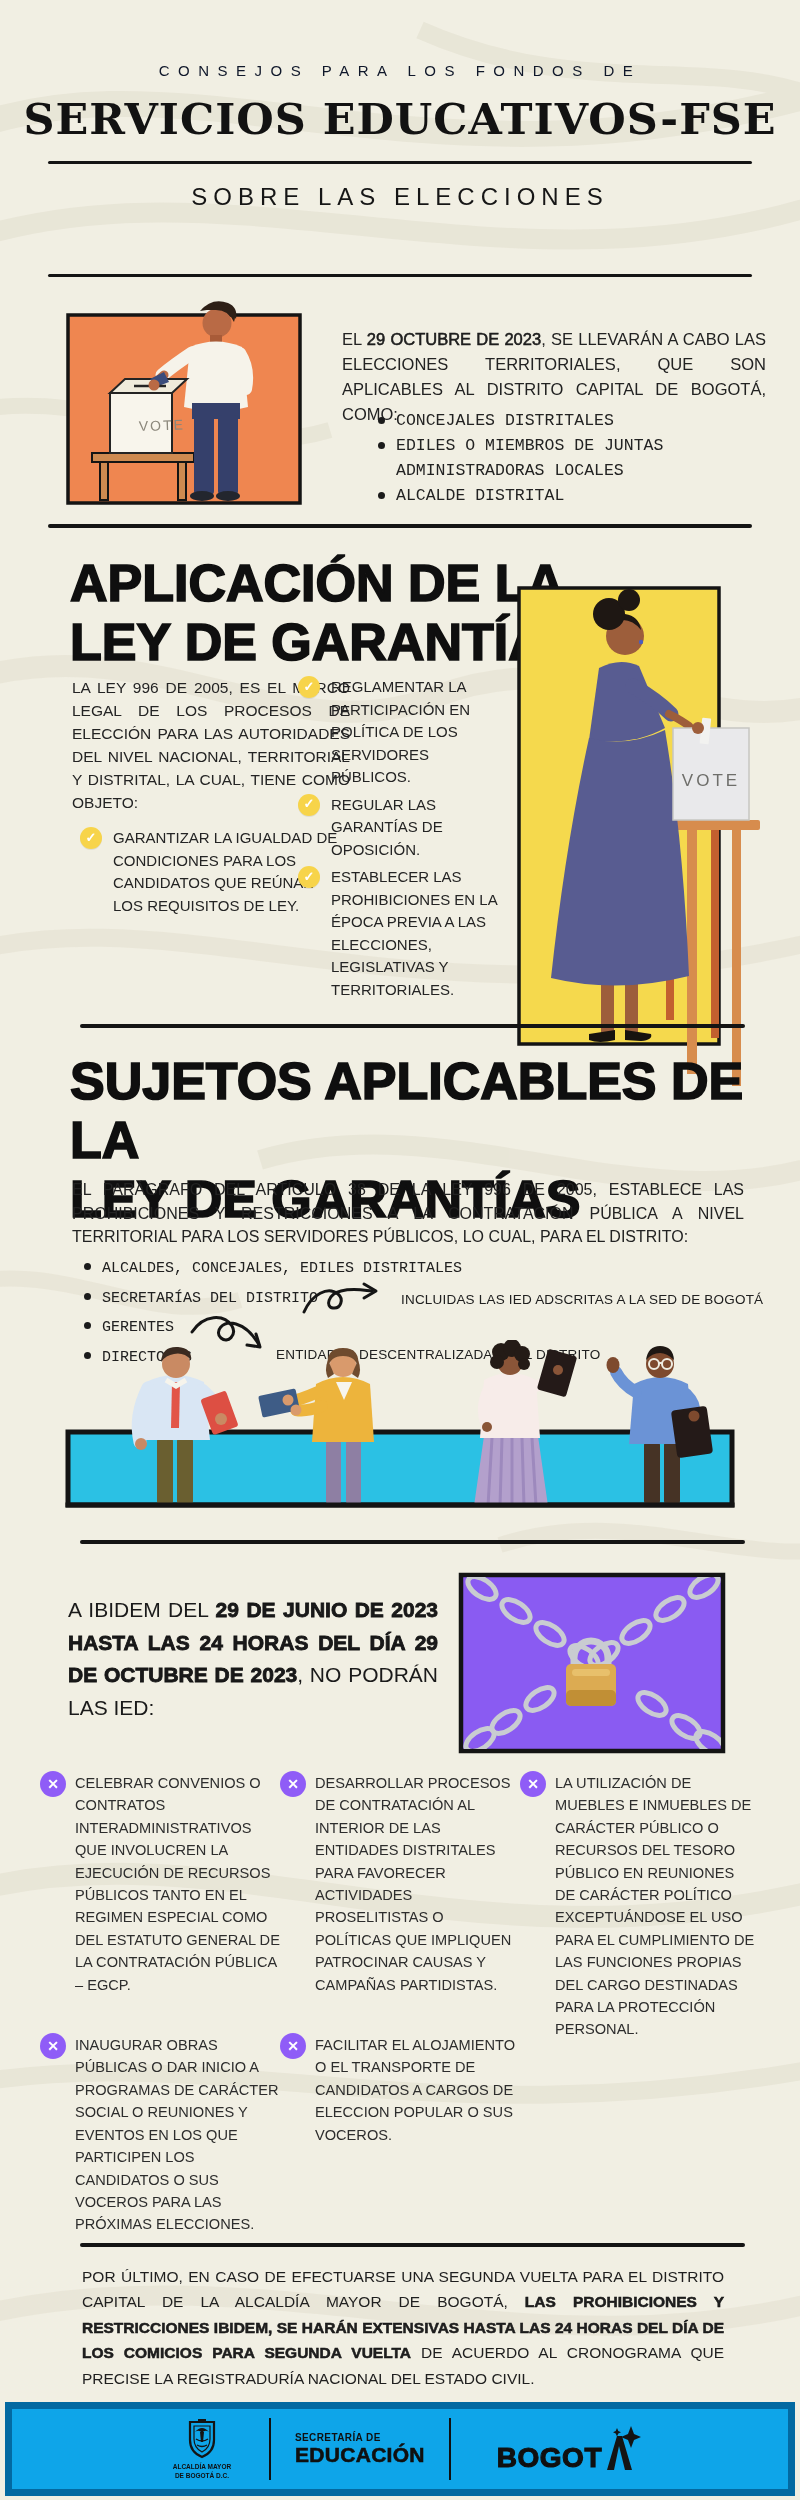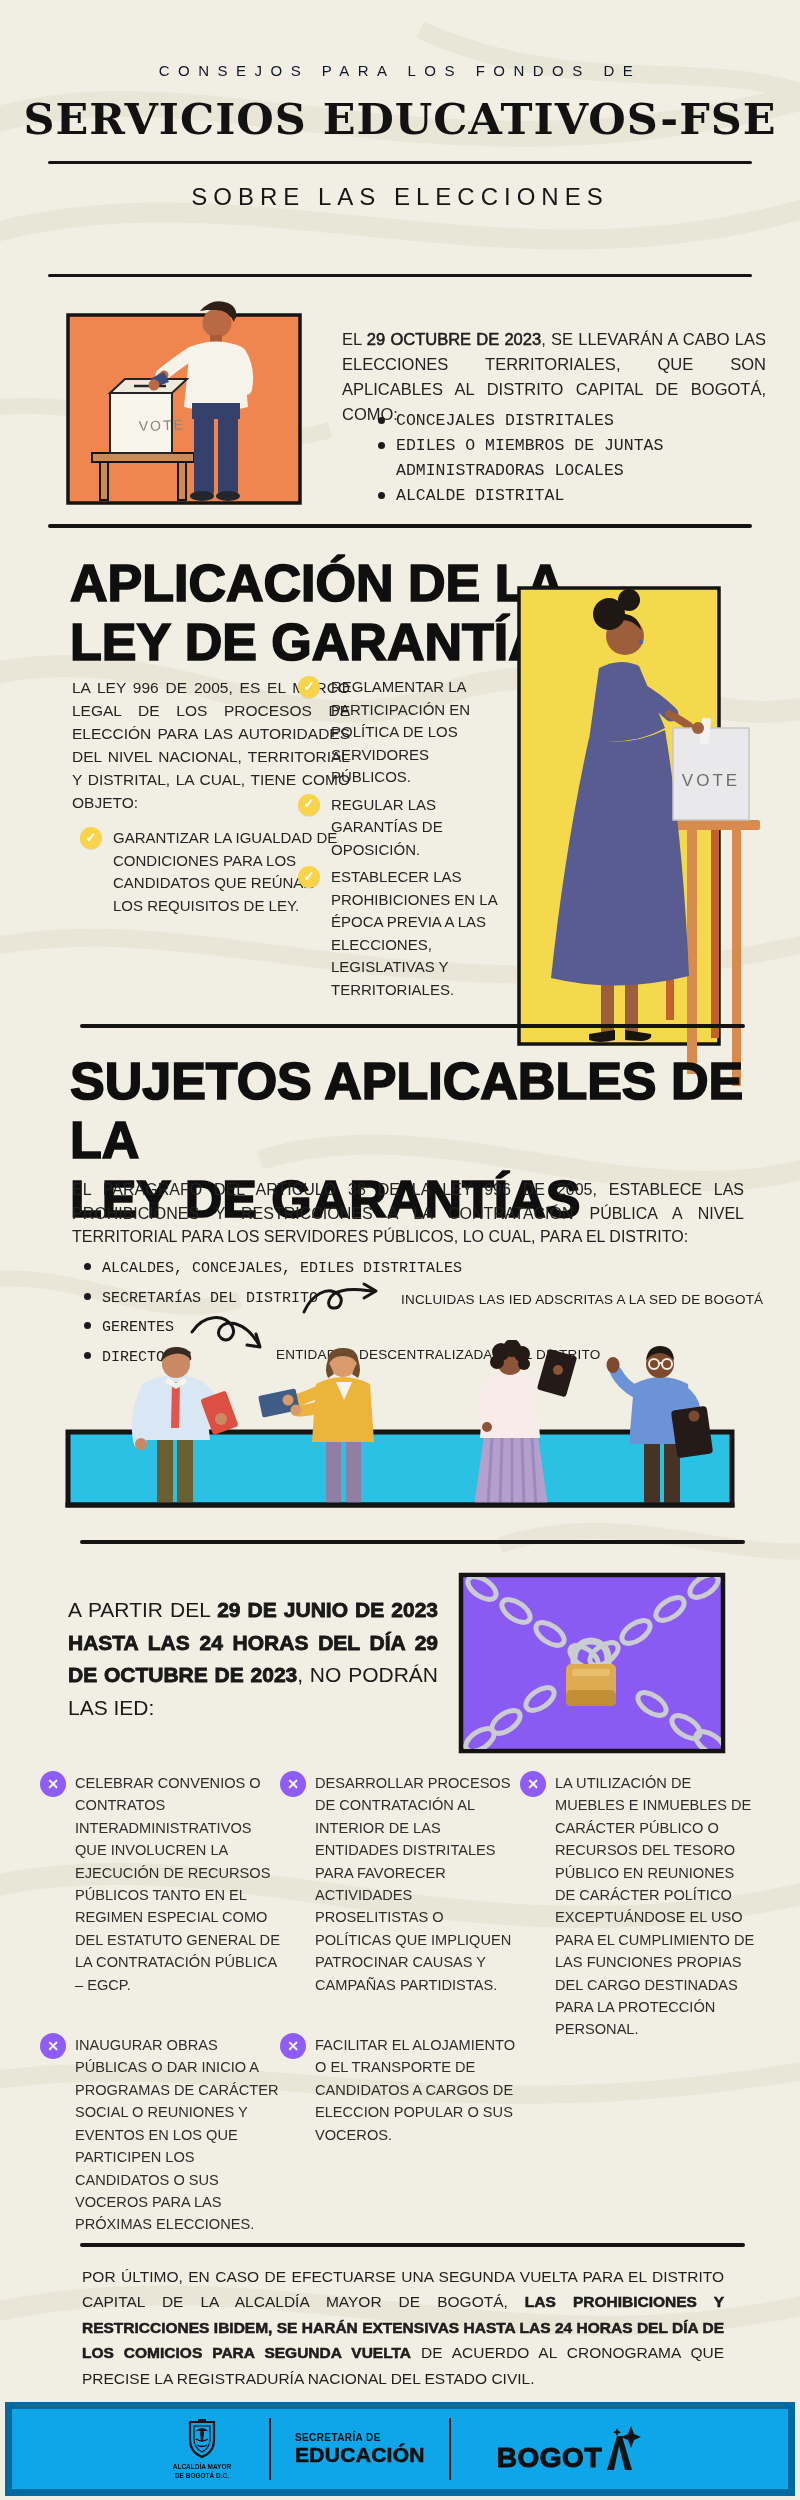--- a/index.html
+++ b/index.html
@@ -262,21 +262,21 @@
       <path d="M586,20 Q588,6 600,6 Q613,6 614,20 Q607,13 600,13 Q592,13 586,20 Z" fill="#1E1713"></path>
       <circle cx="594" cy="24" r="5" fill="none" stroke="#EFEDE2" stroke-width="2"></circle>
       <circle cx="607" cy="24" r="5" fill="none" stroke="#EFEDE2" stroke-width="2"></circle>
       <line x1="599" y1="23" x2="602" y2="23" stroke="#EFEDE2" stroke-width="2"></line>
     </g>
     <rect x="5.5" y="162.5" width="669" height="5" fill="#141414"></rect>
   </svg>
 
   <div class="abs z divider" style="left:80px;top:1540px;width:665px;"></div>
 
-  <div class="abs z bigdate just" style="left:68px;top:1594px;width:370px;"><span>A PARTIR DEL </span><b>29 DE JUNIO DE 2023 HASTA LAS 24 HORAS DEL DÍA 29 DE OCTUBRE DE 2023</b><span>, NO PODRÁN LAS IED:</span></div>
+  <div class="abs z bigdate just" style="left:68px;top:1594px;width:370px;"><span>A IBIDEM DEL </span><b>29 DE JUNIO DE 2023 HASTA LAS 24 HORAS DEL DÍA 29 DE OCTUBRE DE 2023</b><span>, NO PODRÁN LAS IED:</span></div>
 
   <svg class="abs z" style="left:458px;top:1572px;" width="268" height="182" viewBox="0 0 268 182">
     <defs>
         <clipPath id="chClip">
           <rect x="5" y="5" width="258" height="172"></rect>
         </clipPath>
       </defs>
     <rect x="3" y="3" width="262" height="176" fill="#8A5BF2" stroke="#141414" stroke-width="4.5"></rect>
     <g clip-path="url(#chClip)" fill="none" stroke="#C9CCD1" stroke-width="5">
       <ellipse cx="24" cy="16" rx="16" ry="8.5" transform="rotate(34 24 16)"></ellipse>

